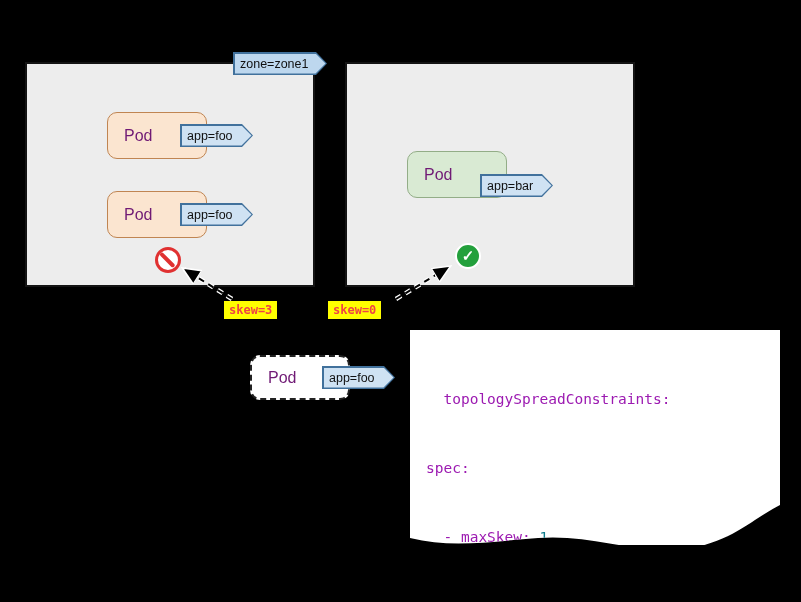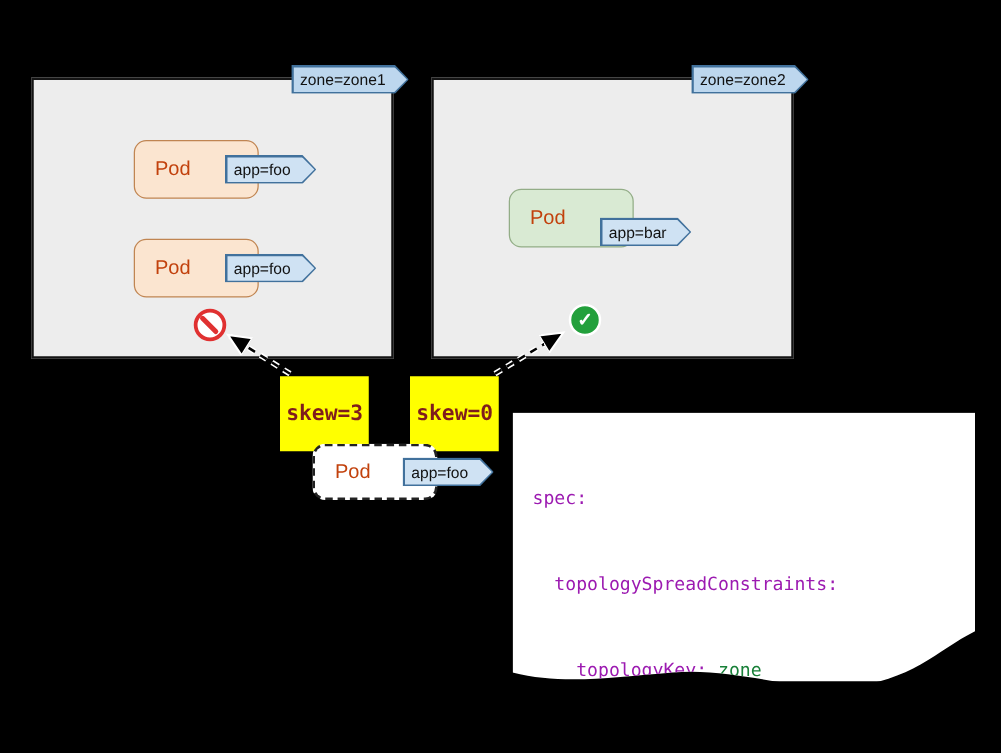--- a/index.html
+++ b/index.html
@@ -25,33 +25,33 @@
   #zone2-flag { left:553px; top:52px; width:94px; }
   #pod1-flag  { left:180px; top:124px; width:73px; }
   #pod2-flag  { left:180px; top:203px; width:73px; }
   #pod3-flag  { left:480px; top:174px; width:73px; }
   #podin-flag { left:322px; top:366px; width:73px; }
   .app-flag .fi { background:#cfe2f3; }
 
   
   .pod { position:absolute; width:100px; height:47px; border-radius:10px;
     display:flex; align-items:center; padding-left:16px; font-size:16px;
-    color:#c2410c; box-sizing:border-box; }
+    color:#701a75; box-sizing:border-box; }
   .pod-foo { background:#fbe5d0; border:1.5px solid #c08552; }
   .pod-bar { background:#d9ead3; border:1.5px solid #93ad87; }
   .pod-incoming { background:#fff; border:2px dashed #222; }
   #pod1 { left:107px; top:112px; }
   #pod2 { left:107px; top:191px; }
   #pod3 { left:407px; top:151px; }
   #podin { left:250px; top:355px; width:100px; height:45px; }
 
   
-  .skew { position:absolute; background:#ffff00; color:#7f1d1d;
-    font-family:"DejaVu Sans Mono", monospace; font-size:17px; font-weight:bold;
-    padding:20px 5px; white-space:nowrap; }
+  .skew { position:absolute; background:#ffff00; color:#ef4444;
+    font-family:"DejaVu Sans Mono", monospace; font-size:12px; font-weight:bold;
+    padding:2px 5px; white-space:nowrap; }
   #skew3 { left:224px; top:301px; }
   #skew0 { left:328px; top:301px; }
 
   
   .deny { position:absolute; left:155px; top:247px; width:26px; height:26px;
     border:3.5px solid #e03131; border-radius:50%; background:#fff; box-sizing:border-box; }
   .deny::after { content:""; position:absolute; left:0; top:7.75px; width:19px;
     height:3.5px; background:#e03131; transform:rotate(45deg); border-radius:2px; }
 
   
@@ -79,25 +79,20 @@
 <div id="canvas">
 
   <div class="zone" id="zone1-box"></div>
   <div class="flag" id="zone1-flag">
     <div class="fo"></div>
     <div class="fi"></div>
     <div class="ft">zone=zone1</div>
   </div>
 
   <div class="zone" id="zone2-box"></div>
-  <div class="flag" id="zone2-flag">
-    <div class="fo"></div>
-    <div class="fi"></div>
-    <div class="ft">zone=zone2</div>
-  </div>
 
   <div class="pod pod-foo" id="pod1">
     <span>Pod</span>
   </div>
   <div class="flag app-flag" id="pod1-flag">
     <div class="fo"></div>
     <div class="fi"></div>
     <div class="ft">app=foo</div>
   </div>
 
@@ -147,22 +142,23 @@
     <span>Pod</span>
   </div>
   <div class="flag app-flag" id="podin-flag">
     <div class="fo"></div>
     <div class="fi"></div>
     <div class="ft">app=foo</div>
   </div>
 
   <div id="codeblock">
     <div class="code">
+      <div><span class="ck">  topologySpreadConstraints:</span></div>
       <div><span class="ck">spec:</span></div>
-      <div><span class="ck">  topologySpreadConstraints:</span></div>
+      <div><span class="ck">  - maxSkew:</span><span class="cnum"> 1</span></div>
       <div><span class="ck">    topologyKey:</span><span class="cstr"> zone</span></div>
       
       
       
       
     </div>
   </div>
 
 </div>
 

